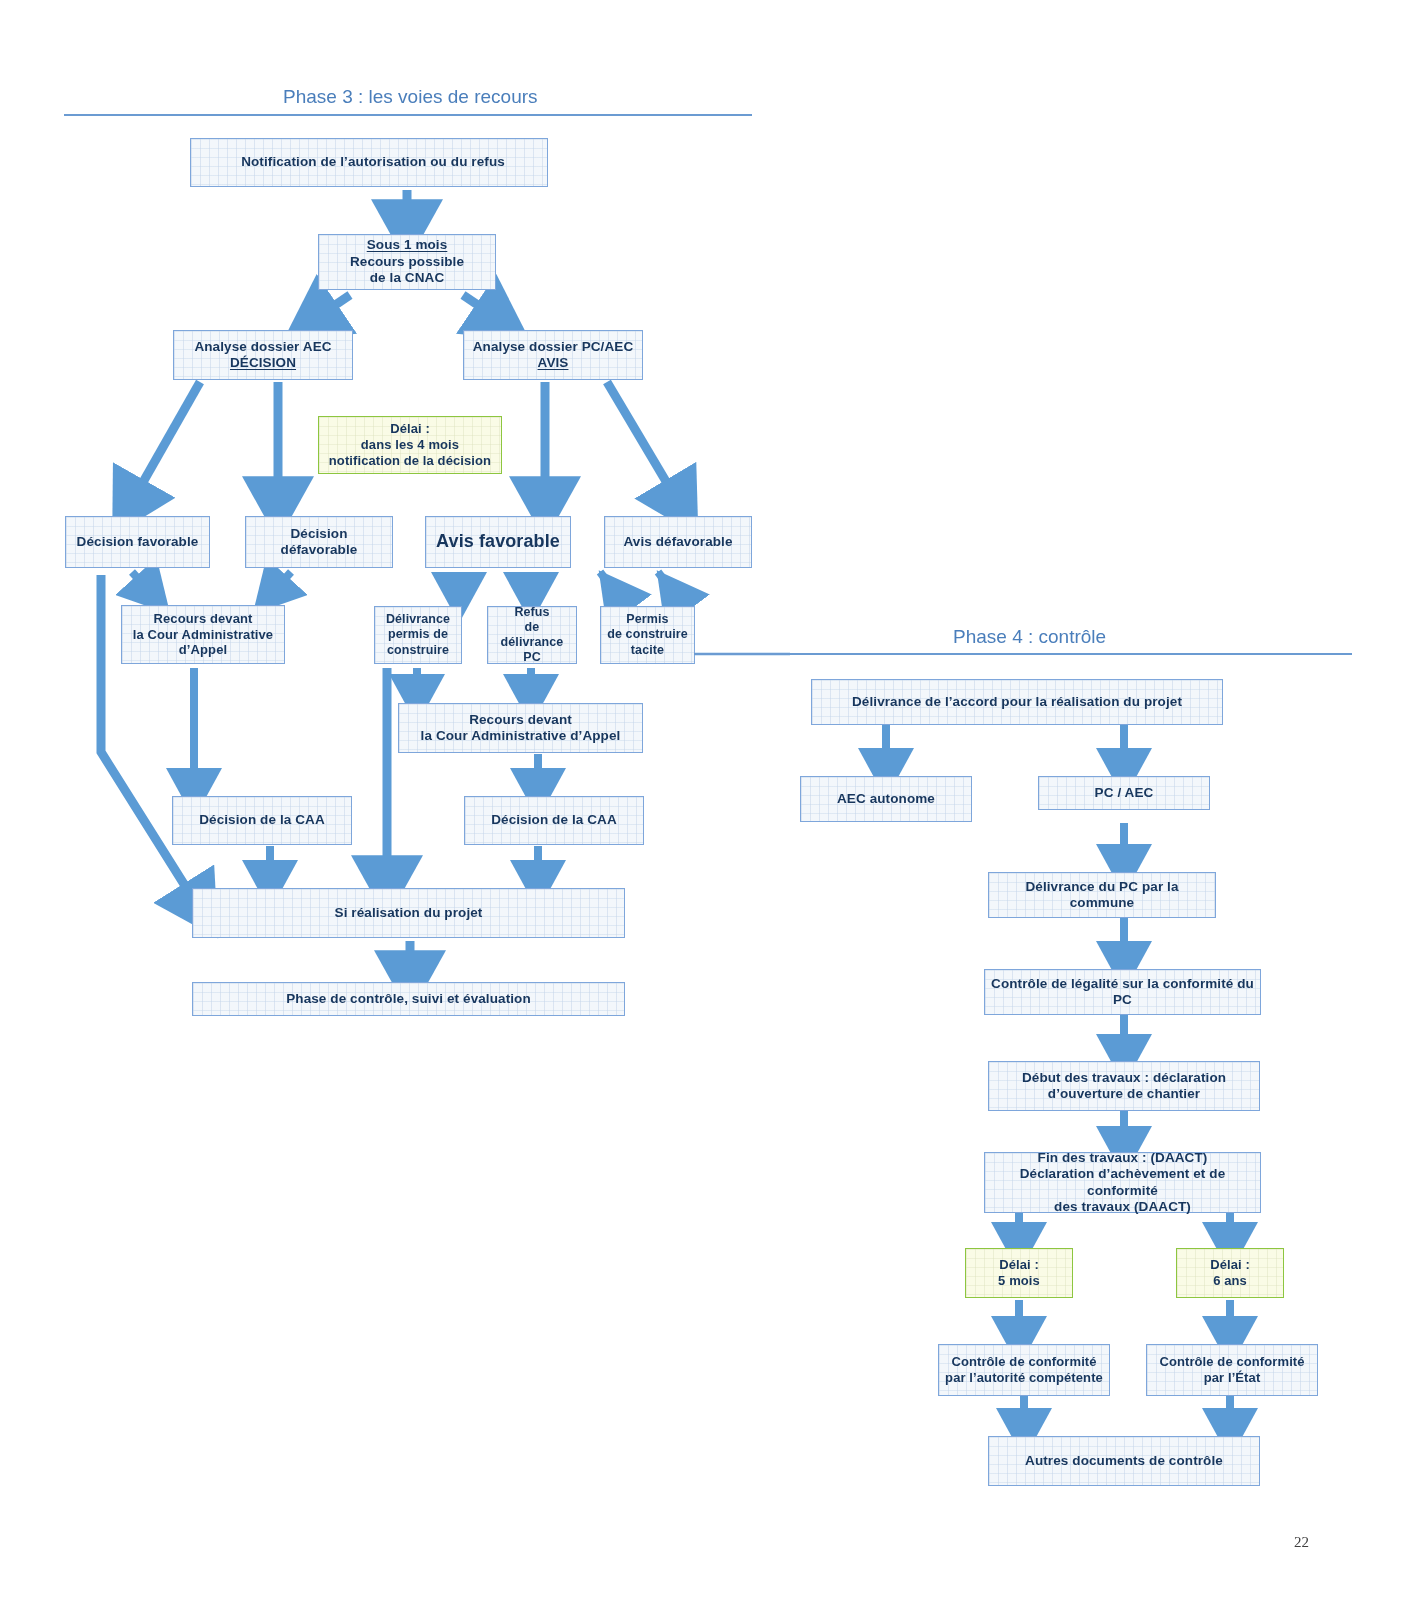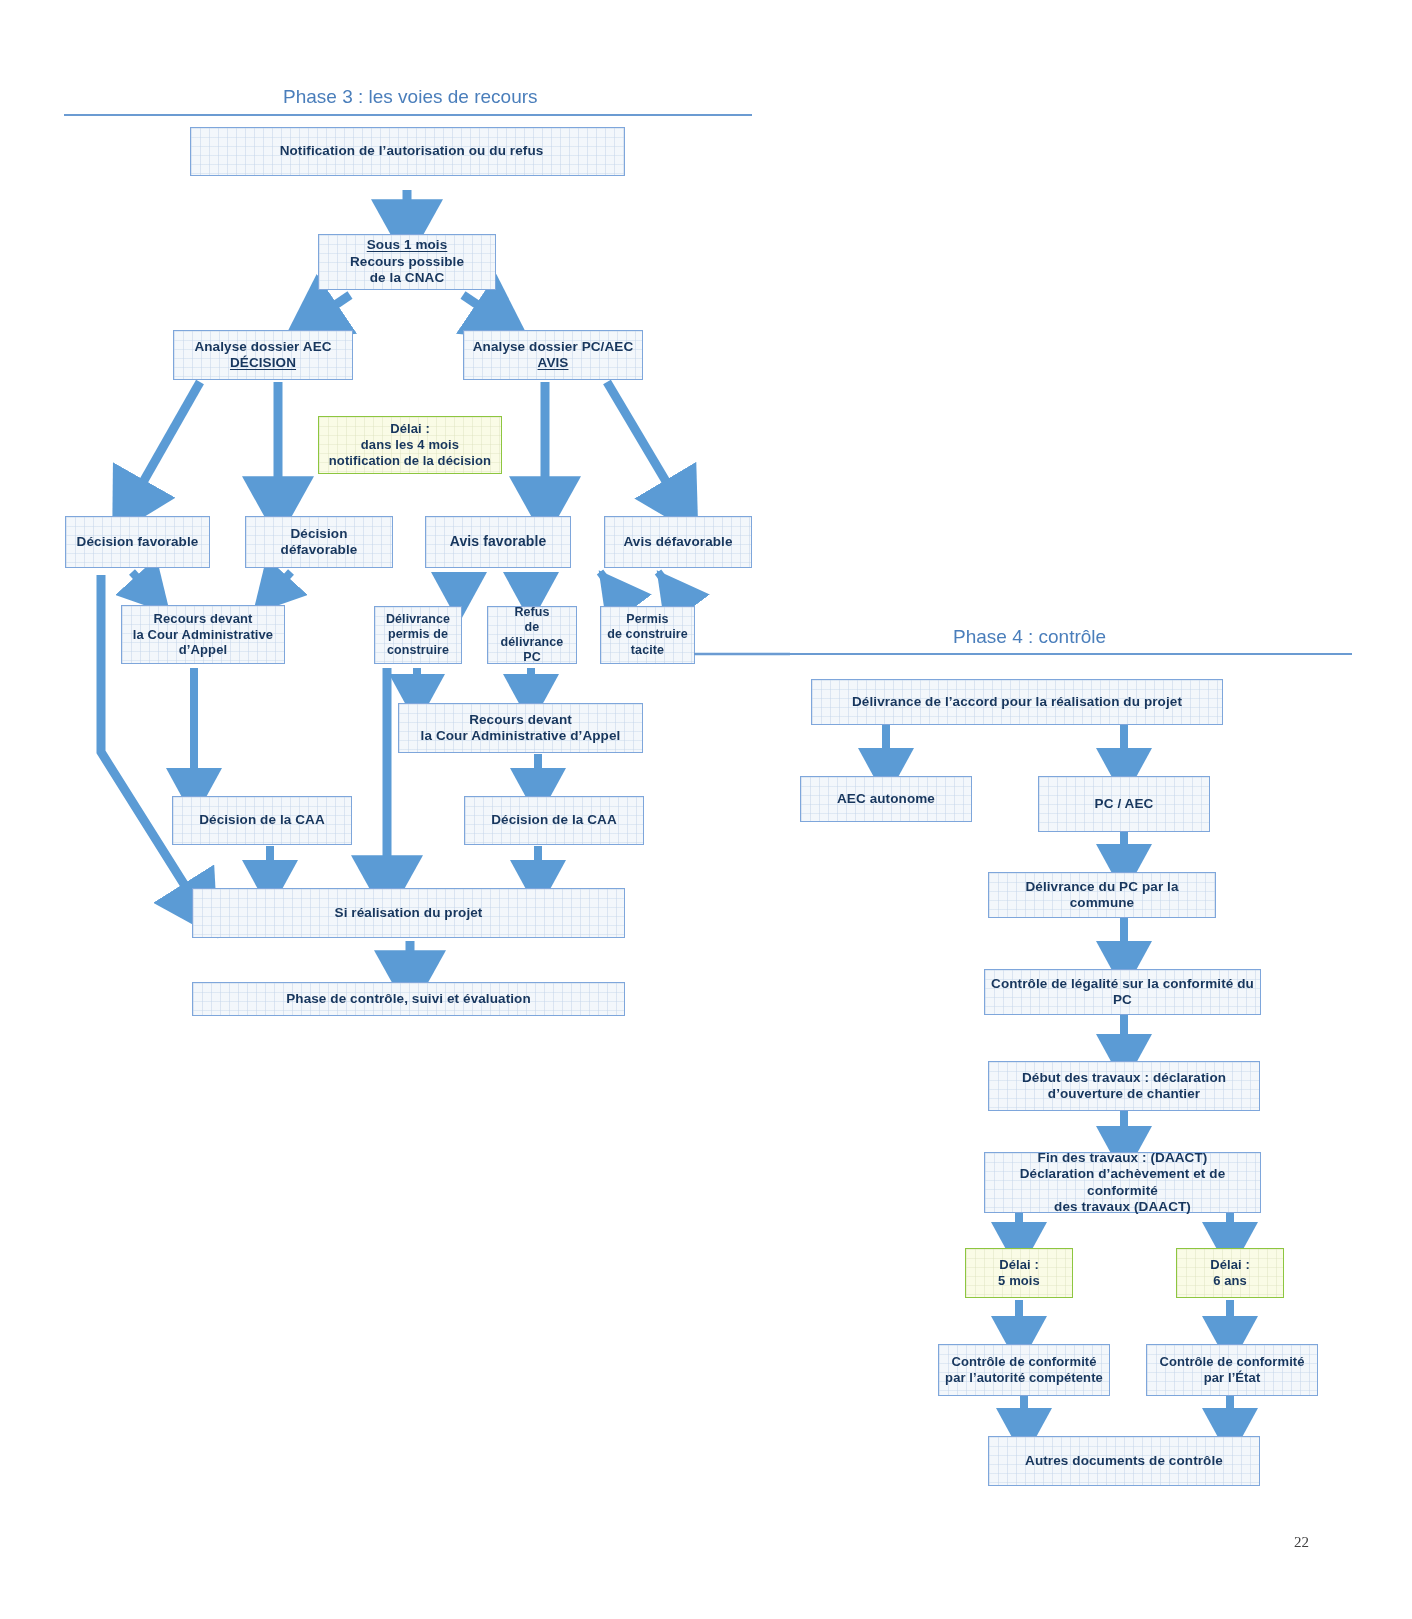--- a/index.html
+++ b/index.html
@@ -150,21 +150,21 @@
 
       <line x1="1024" y1="1396" x2="1024" y2="1432" stroke-width="8" marker-end="url(#ahb)"></line>
 
       <line x1="1230" y1="1396" x2="1230" y2="1432" stroke-width="8" marker-end="url(#ahb)"></line>
     </g>
   </svg>
 
   <div class="phase-title" style="left:283px;top:86px;font-size:19px;">Phase 3 : les voies de recours</div>
   <div class="phase-rule" style="left:64px;top:114px;width:688px;"></div>
 
-  <div class="node box" style="left:190px;top:127px;width:435px;height:49px;font-size:13.5px;padding-left:8px;">
+  <div class="node box" style="left:190px;top:138px;width:358px;height:49px;font-size:13.5px;padding-left:8px;">
     <span class="lines">Notification de l’autorisation ou du refus</span>
   </div>
 
   <div class="node box" style="left:318px;top:234px;width:178px;height:56px;font-size:13.5px;">
     <div class="lines">
       <div class="u">Sous 1 mois</div>
       <div>Recours possible</div>
       <div>de la CNAC</div>
     </div>
   </div>
@@ -190,21 +190,21 @@
       <div>notification de la décision</div>
     </div>
   </div>
 
   <div class="node box" style="left:65px;top:516px;width:145px;height:52px;font-size:13.5px;">
     <span class="lines">Décision favorable</span>
   </div>
   <div class="node box" style="left:245px;top:516px;width:148px;height:52px;font-size:13.5px;">
     <span class="lines">Décision défavorable</span>
   </div>
-  <div class="node box" style="left:425px;top:516px;width:146px;height:52px;font-size:14px;">
+  <div class="node box" style="left:425px;top:516px;width:146px;height:52px;font-size:18px;">
     <span class="lines">Avis favorable</span>
   </div>
   <div class="node box" style="left:604px;top:516px;width:148px;height:52px;font-size:13.5px;">
     <span class="lines">Avis défavorable</span>
   </div>
 
   <div class="node box" style="left:121px;top:605px;width:164px;height:59px;font-size:13px;">
     <div class="lines">
       <div>Recours devant</div>
       <div>la Cour Administrative</div>
@@ -261,21 +261,21 @@
   <div class="phase-title" style="left:953px;top:626px;font-size:19px;">Phase 4 : contrôle</div>
   <div class="phase-rule" style="left:694px;top:653px;width:658px;"></div>
 
   <div class="node box" style="left:811px;top:679px;width:412px;height:46px;font-size:13.5px;">
     <span class="lines">Délivrance de l’accord pour la réalisation du projet</span>
   </div>
 
   <div class="node box" style="left:800px;top:776px;width:172px;height:46px;font-size:13.5px;">
     <span class="lines">AEC autonome</span>
   </div>
-  <div class="node box" style="left:1038px;top:776px;width:172px;height:56px;font-size:13.5px;">
+  <div class="node box" style="left:1038px;top:776px;width:172px;height:34px;font-size:13.5px;">
     <span class="lines">PC / AEC</span>
   </div>
 
   <div class="node box" style="left:988px;top:872px;width:228px;height:46px;font-size:13.5px;justify-content:flex-end;">
     <span class="lines">Délivrance du PC par la commune</span>
   </div>
 
   <div class="node box" style="left:988px;top:1061px;width:272px;height:50px;font-size:13.5px;">
     <div class="lines">
       <div>Début des travaux : déclaration</div>

